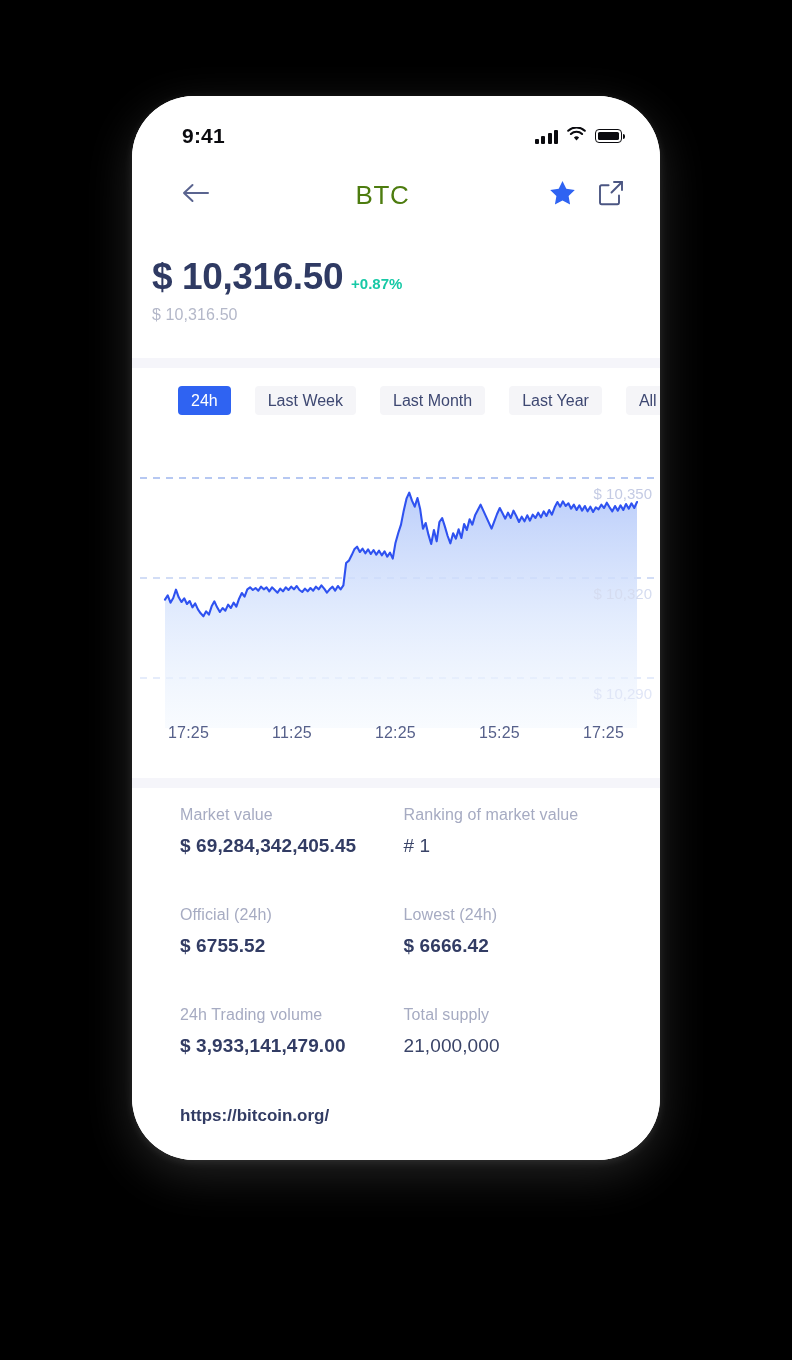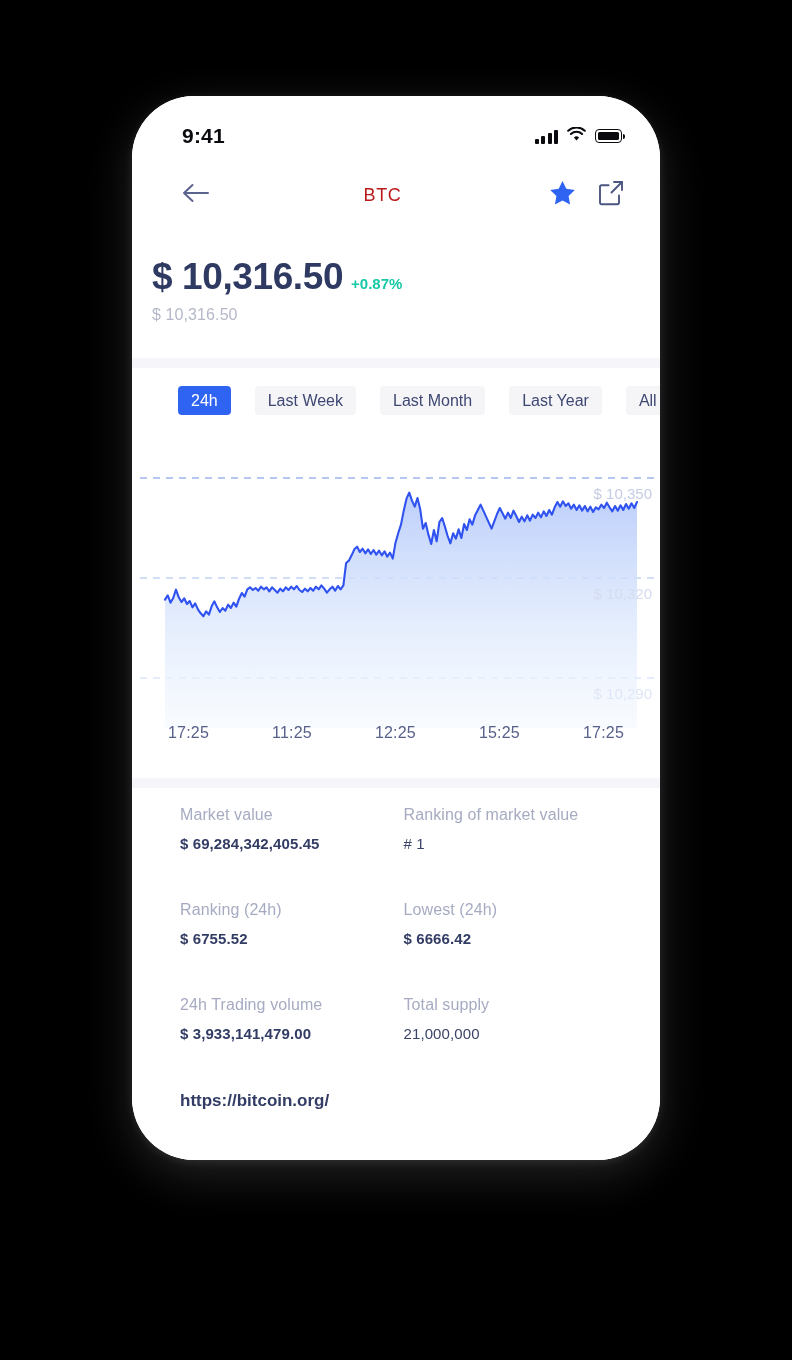--- a/index.html
+++ b/index.html
@@ -47,21 +47,21 @@
   }
   .batt b{ display:block; width:100%; height:100%; background:#0b0b0f; border-radius:1.6px; }
 
   
   .navbar{
     position:absolute; left:0; top:66px; width:100%; height:66px;
     display:flex; align-items:center; padding:0 36px 0 44px;
   }
   .nav-back{ width:40px; display:flex; align-items:center; }
   .nav-title{
-    flex:1; text-align:center; font-size:18px; color:#b91c1c;
+    flex:1; text-align:center; font-size:26px; color:#4d7c0f;
     letter-spacing:.6px; font-weight:400;
   }
   .nav-actions{ display:flex; align-items:center; gap:22px; }
   .icon-btn{ display:flex; align-items:center; justify-content:center; }
 
   
   .price-block{ position:absolute; left:0; top:160px; width:100%; padding:0 20px; }
   .price-row{ display:flex; align-items:baseline; gap:8px; }
   .price-main{ font-size:37px; font-weight:700; color:#2f3a63; letter-spacing:-.4px; }
   .price-change{ font-size:15px; font-weight:700; color:#17c9a6; }
@@ -101,21 +101,21 @@
   .xaxis span{ font-size:16px; color:#56608a; letter-spacing:.2px; }
 
   
   .stats{
     position:absolute; left:0; top:710px; width:100%;
     padding:0 48px; display:grid; grid-template-columns:1fr 1fr;
     row-gap:0; column-gap:0;gap:15px;
   }
   .stat{ margin-bottom:34px; }
   .stat-label{ font-size:16px; color:#a6abc2; margin-bottom:11px; letter-spacing:.1px; }
-  .stat-value{ font-size:15px; color:#323c64; font-weight:700; letter-spacing:.1px; }
+  .stat-value{ font-size:19px; color:#323c64; font-weight:700; letter-spacing:.1px; }
   .stat-value.plain{ font-weight:400; color:#3a4468; }
   .stat.full{ grid-column:1 / -1; }
   .stat-link{ font-size:17px; color:#323c64; font-weight:700; }
 </style>
 </head>
 <body>
 
 <div class="stage">
   <div class="phone">
     <div class="screen">
@@ -226,21 +226,21 @@
       <div class="stats">
         <div class="stat">
           <div class="stat-label">Market value</div>
           <div class="stat-value">$ 69,284,342,405.45</div>
         </div>
         <div class="stat">
           <div class="stat-label">Ranking of market value</div>
           <div class="stat-value plain"># 1</div>
         </div>
         <div class="stat">
-          <div class="stat-label">Ranking (24h)</div>
+          <div class="stat-label">Official (24h)</div>
           <div class="stat-value">$ 6755.52</div>
         </div>
         <div class="stat">
           <div class="stat-label">Lowest (24h)</div>
           <div class="stat-value">$ 6666.42</div>
         </div>
         <div class="stat">
           <div class="stat-label">24h Trading volume</div>
           <div class="stat-value">$ 3,933,141,479.00</div>
         </div>

